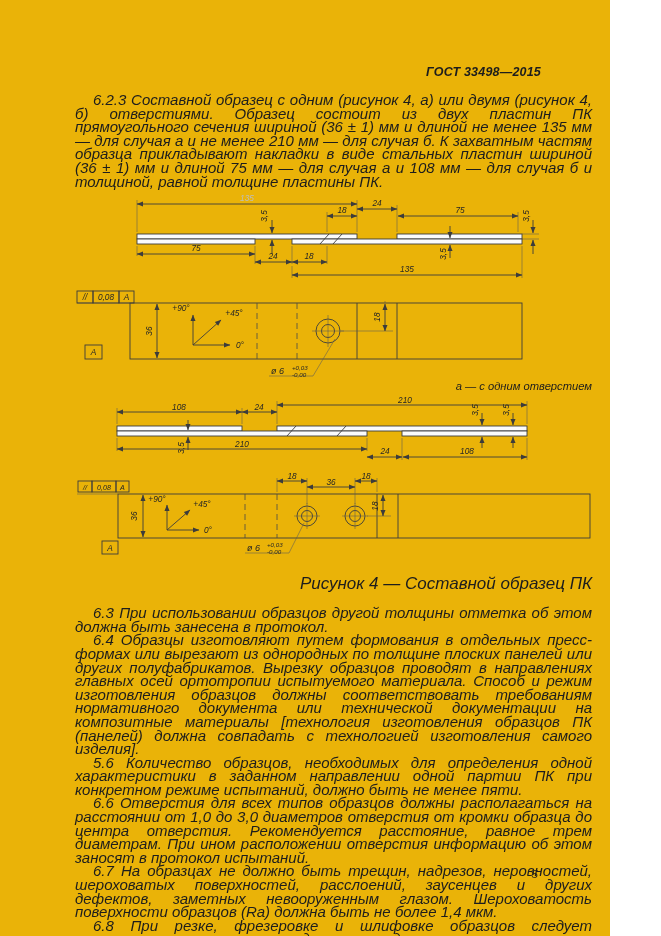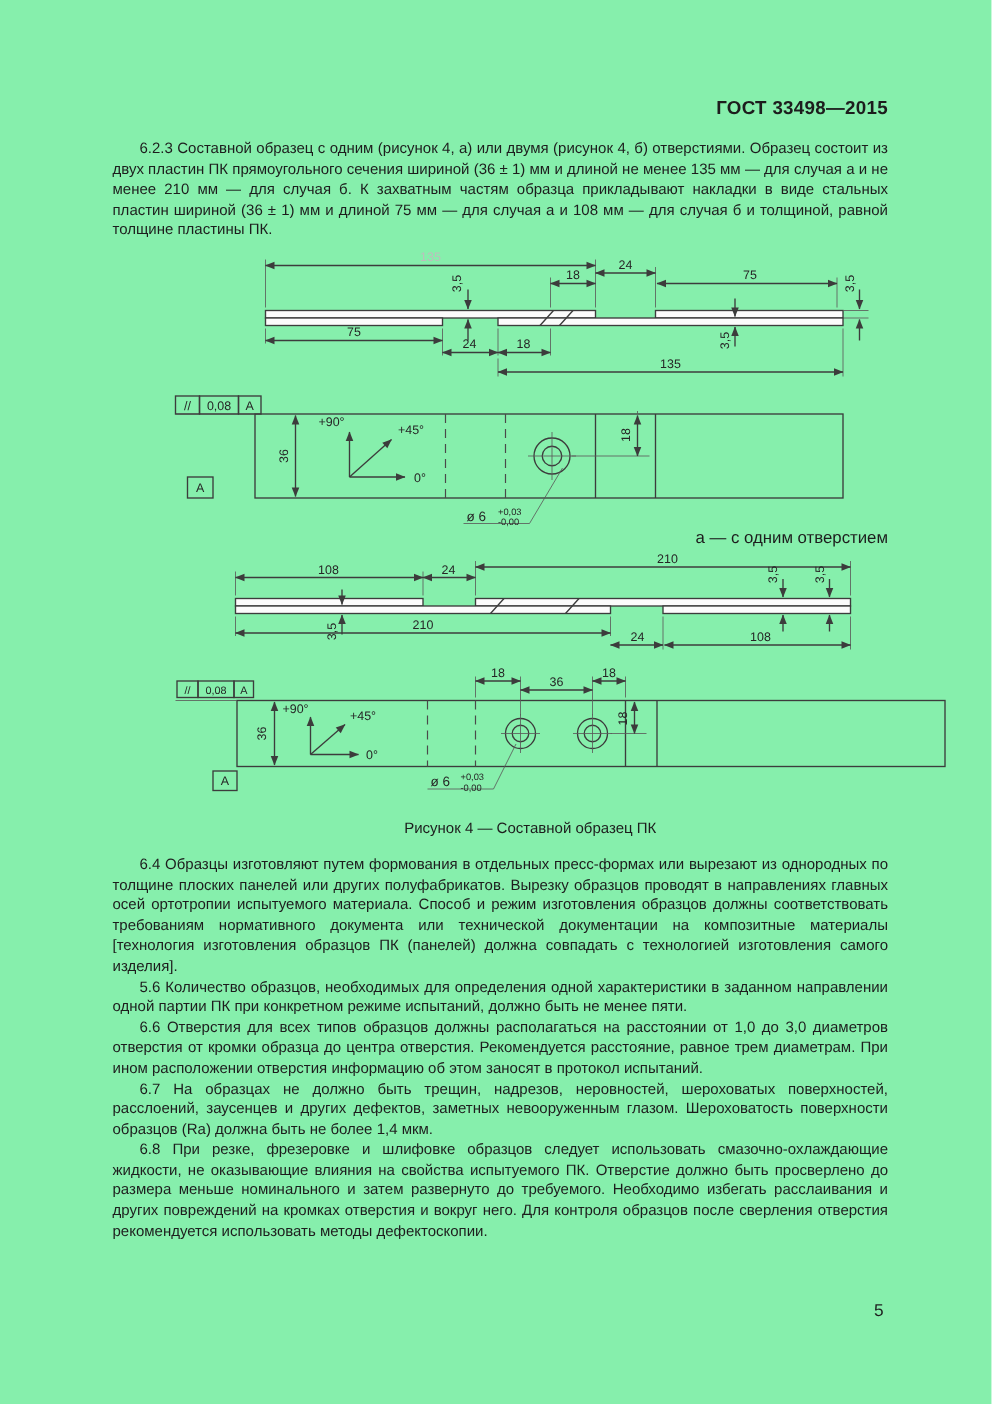--- a/index.html
+++ b/index.html
@@ -1,25 +1,25 @@
 <!DOCTYPE html>
 <html lang="ru"><head>
 <meta charset="utf-8">
 <style>
   html,body{margin:0;padding:0;background:#ffffff;}
-  .page{position:relative;width:661px;height:936px;background:#86efac;overflow:hidden;
-        font-family:"Liberation Sans",sans-serif;color:#1d1d1d;}
+  .page{position:relative;width:610px;height:936px;background:#eab308;overflow:hidden;
+        font-family:"Liberation Sans",sans-serif;color:#1d1d1d;font-style:italic;}
   .header{position:absolute;top:65px;left:70px;right:69px;text-align:right;
           font-weight:bold;font-size:12.5px;letter-spacing:.2px;}
   .content{position:absolute;top:93px;left:75px;width:517px;}
-  p.para{margin:0;font-size:10px;line-height:13.6px;text-align:justify;text-indent:18px;}
-  .figure-block{margin-top:4px;margin-left:40px;}
+  p.para{margin:0;font-size:15px;line-height:13.6px;text-align:justify;text-indent:18px;}
+  .figure-block{margin-top:4px;}
   .figure-block svg{display:block;}
   .subcap{text-align:right;font-size:11.2px;margin:1px 0 4px;}
-  .figcap{text-align:center;font-size:10px;margin:8px 0 12px;}
+  .figcap{text-align:right;font-size:17px;margin:8px 0 12px;}
   .pageno{position:absolute;top:868px;right:72px;font-size:11.5px;}
   
   .ln{stroke:#3c3c3c;stroke-width:0.9;fill:none;}
   .thin{stroke:#5a5a5a;stroke-width:0.55;fill:none;}
   .plate{fill:#fbfbfb;stroke:#3c3c3c;stroke-width:0.9;}
   .dash{stroke:#4a4a4a;stroke-width:0.8;stroke-dasharray:6 4;fill:none;}
   .dim{font-size:8.3px;fill:#262626;text-anchor:middle;font-family:"Liberation Sans",sans-serif;}
   .dimS{font-size:6.2px;fill:#262626;text-anchor:start;font-family:"Liberation Sans",sans-serif;}
   .dimL{text-anchor:start;}
   .faint{fill:#bdbdbd;}
@@ -228,20 +228,21 @@
         <g>
           <rect class="ln" x="27" y="73" width="16" height="13"></rect>
           <text class="dim" x="35" y="82.5">A</text>
         </g>
       </svg>
 
 
       <div class="figcap">Рисунок 4 — Составной образец ПК</div>
     </div>
 
+    <p class="para">6.3 При использовании образцов другой толщины отметка об этом должна быть занесена в протокол.</p>
     <p class="para">6.4 Образцы изготовляют путем формования в отдельных пресс-формах или вырезают из однородных по толщине плоских панелей или других полуфабрикатов. Вырезку образцов проводят в направлениях главных осей ортотропии испытуемого материала. Способ и режим изготовления образцов должны соответствовать требованиям нормативного документа или технической документации  на композитные материалы [технология изготовления образцов ПК (панелей) должна совпадать с технологией изготовления самого изделия].</p>
     <p class="para">5.6 Количество образцов, необходимых для определения одной характеристики в заданном направлении одной партии ПК при конкретном режиме испытаний, должно быть не менее пяти.</p>
     <p class="para">6.6 Отверстия для всех типов образцов должны располагаться на расстоянии от 1,0 до 3,0 диаметров отверстия от кромки образца до центра отверстия. Рекомендуется расстояние, равное трем диаметрам. При ином расположении отверстия информацию об этом заносят в протокол испытаний.</p>
     <p class="para">6.7 На образцах не должно быть трещин, надрезов, неровностей, шероховатых поверхностей, расслоений, заусенцев и других дефектов, заметных невооруженным глазом. Шероховатость поверхности образцов (Ra) должна быть не более 1,4 мкм.</p>
     <p class="para">6.8 При резке, фрезеровке и шлифовке образцов следует использовать смазочно-охлаждающие жидкости, не оказывающие влияния на свойства испытуемого ПК. Отверстие должно быть просверлено до размера меньше номинального и затем развернуто до требуемого. Необходимо избегать расслаивания и других повреждений на кромках отверстия и вокруг него. Для контроля образцов после сверления отверстия рекомендуется использовать методы дефектоскопии.</p>
   </div>
 
   <div class="pageno">5</div>
 </div>
 

